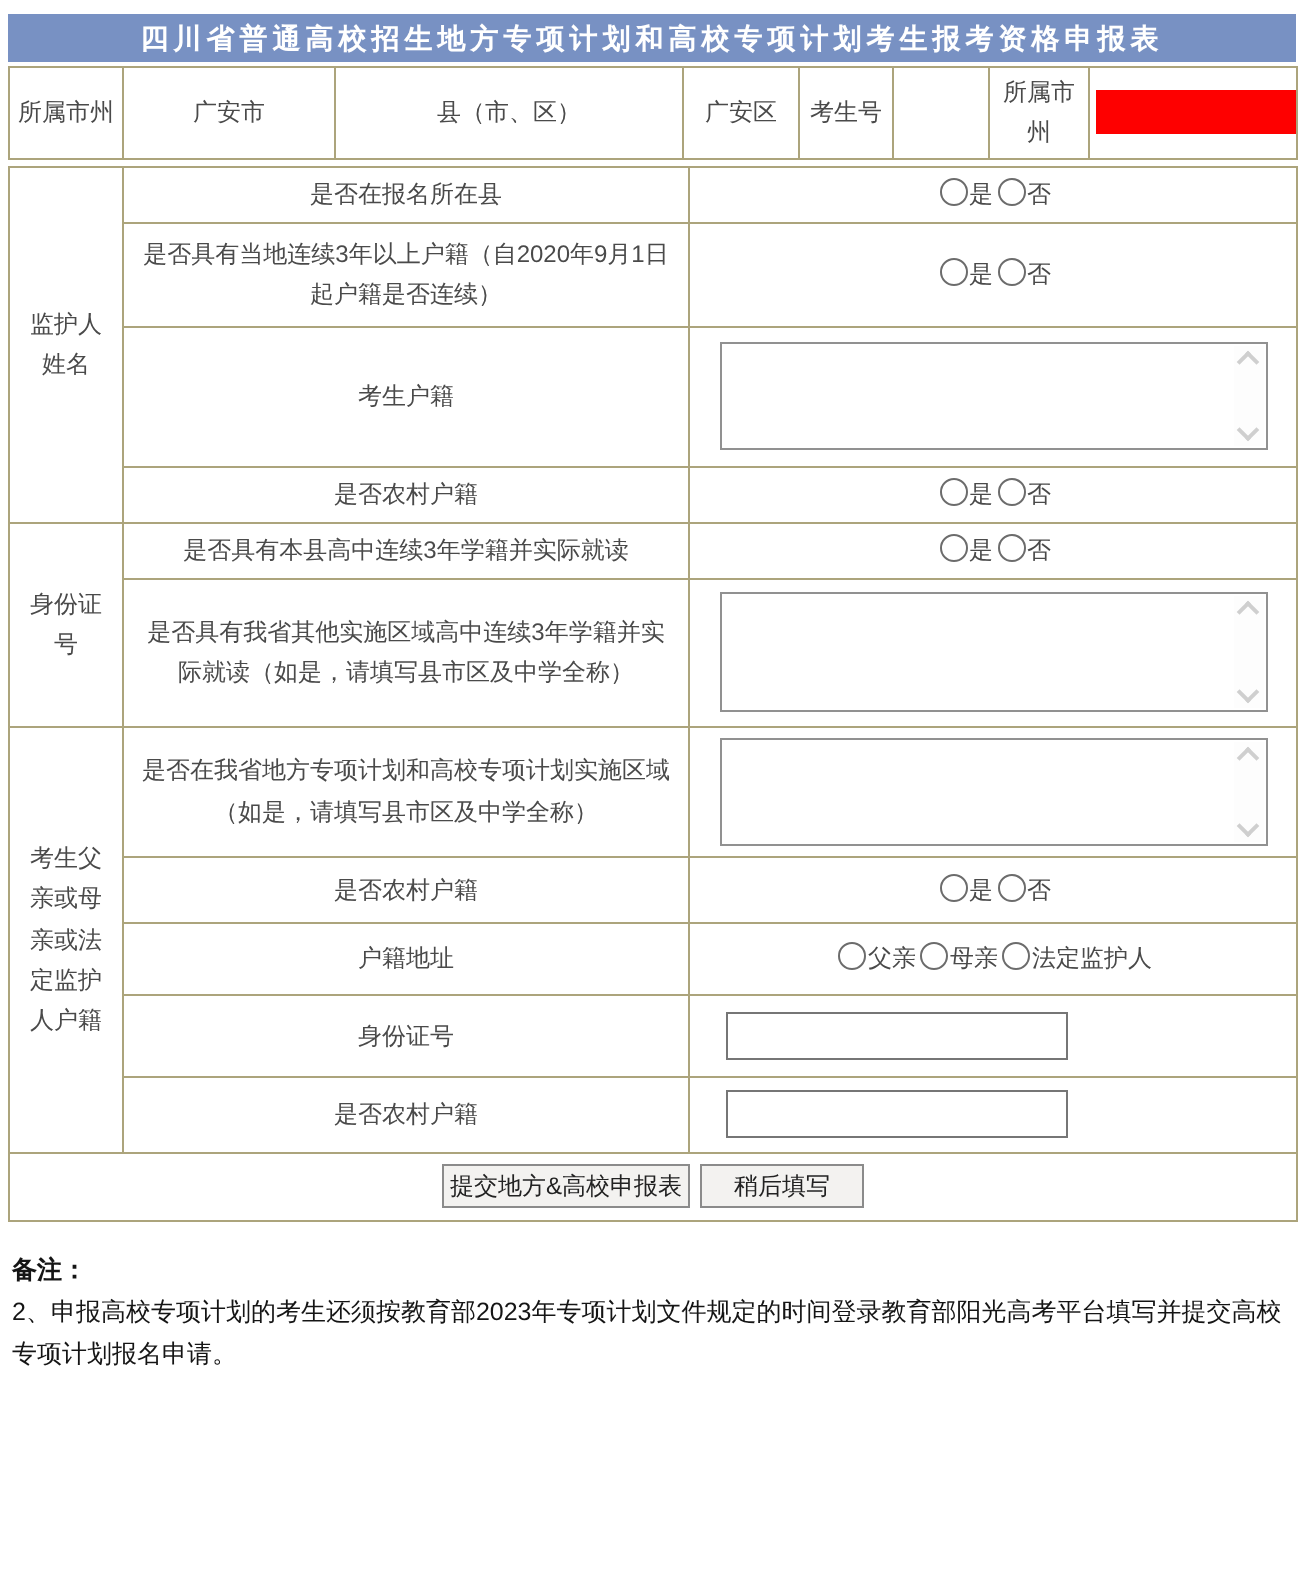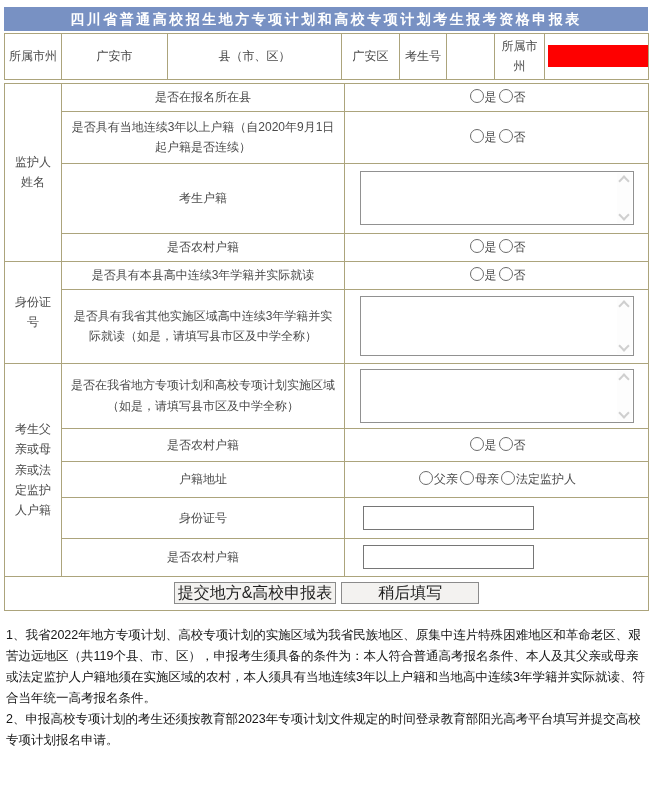--- a/index.html
+++ b/index.html
@@ -40,24 +40,24 @@
 
   
   .txt{width:163px;height:20px;border:1px solid #767676;background:#fff;
        display:block;margin:3px 0 3px 12px;font-size:12px;padding:1px 3px;}
 
   
   .ans-left{text-align:left;}
 
   
   .btnrow{height:34px;}
-  .btn{font-family:inherit;font-size:16px;color:#222;background:#f3f2f0;
+  .btn{font-family:inherit;font-size:12px;color:#222;background:#f3f2f0;
        border:1px solid #8b8b8b;height:22px;vertical-align:middle;cursor:pointer;}
   .btn-submit{padding:0 3px;}
-  .btn-later{padding:0 36px;margin-left:5px;}
+  .btn-later{padding:0 16px;margin-left:5px;}
 
   
   .notes{margin:14px 3px 10px 2px;font-size:12.5px;color:#151515;line-height:21px;}
   .notes .hd{font-weight:bold;}
 </style>
 </head>
 <body>
 
 <div class="page">
 
@@ -185,18 +185,18 @@
 
     <tr class="btnrow">
       <td colspan="3">
         <button class="btn btn-submit">提交地方&amp;高校申报表</button><button class="btn btn-later">稍后填写</button>
       </td>
     </tr>
   </tbody>
     </table>
 
   <div class="notes">
-    <div>1、我省2022年地方专项计划、高校专项计划的实施区域为我省民族地区、原集中连片特殊困难地区和革命老区、艰苦边远地区（共119个县、市、区），申报考生须具备的条件为：本人符合普通高考报名条件、本人及其父亲或母亲或法定监护人户籍地须在实施区域的农村，本人须具有当地连续3年以上户籍和当地高中连续3年学籍并实际就读、符合当年统一高考报名条件。</div>
+    <div class="hd">备注：</div>
     <div>2、申报高校专项计划的考生还须按教育部2023年专项计划文件规定的时间登录教育部阳光高考平台填写并提交高校专项计划报名申请。</div>
 
   </div>
 
 </div>
 
 </body></html>

